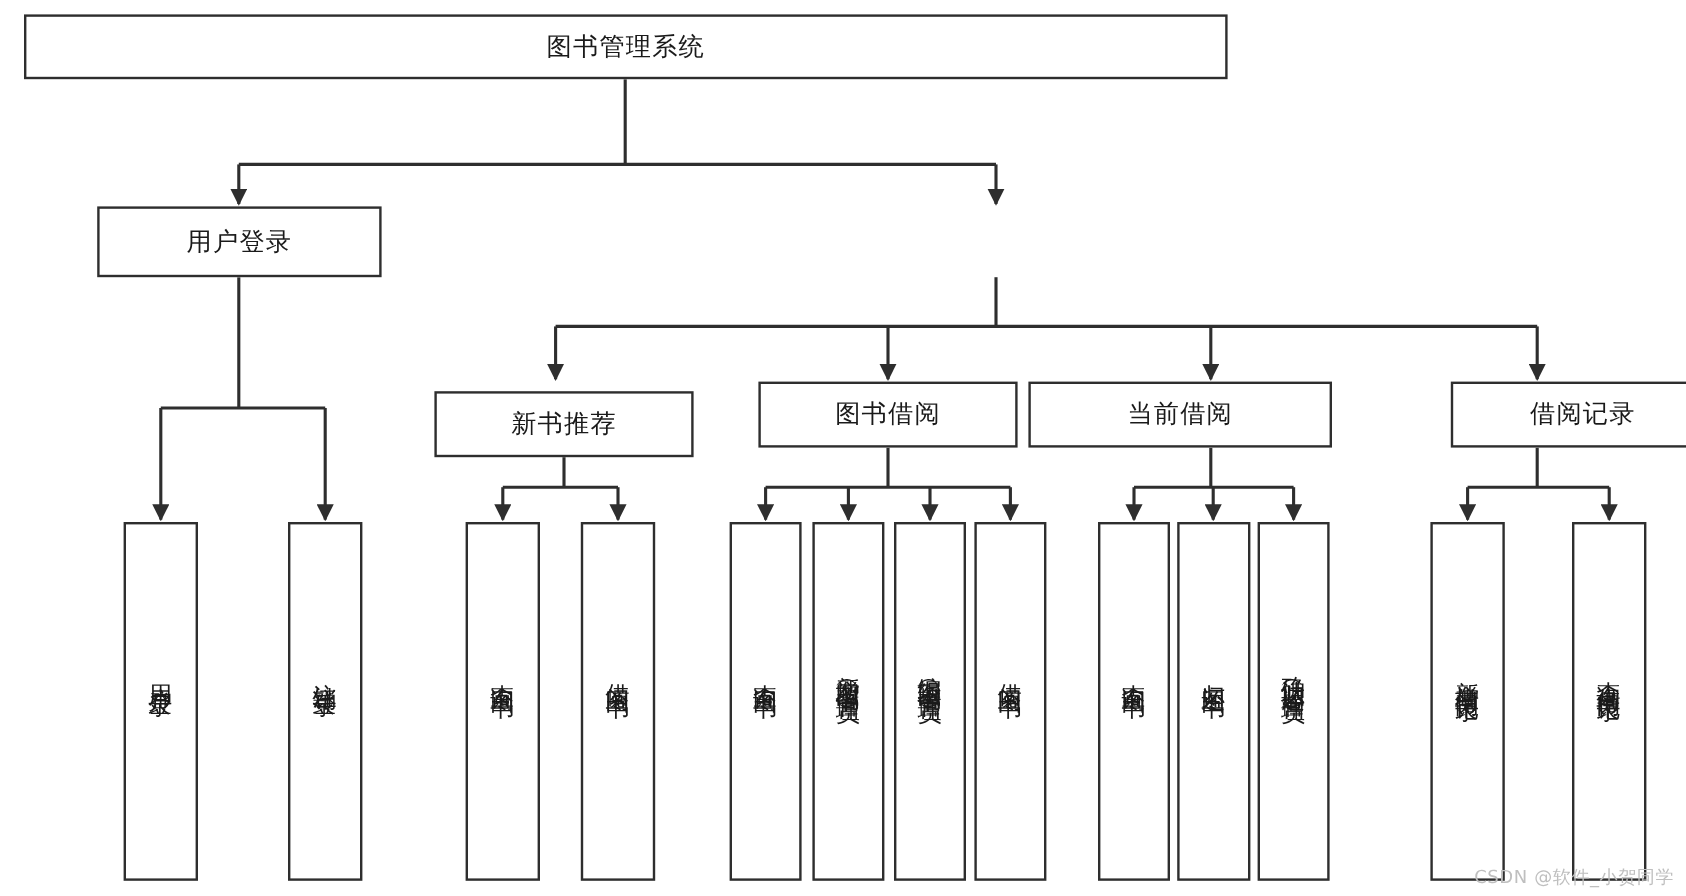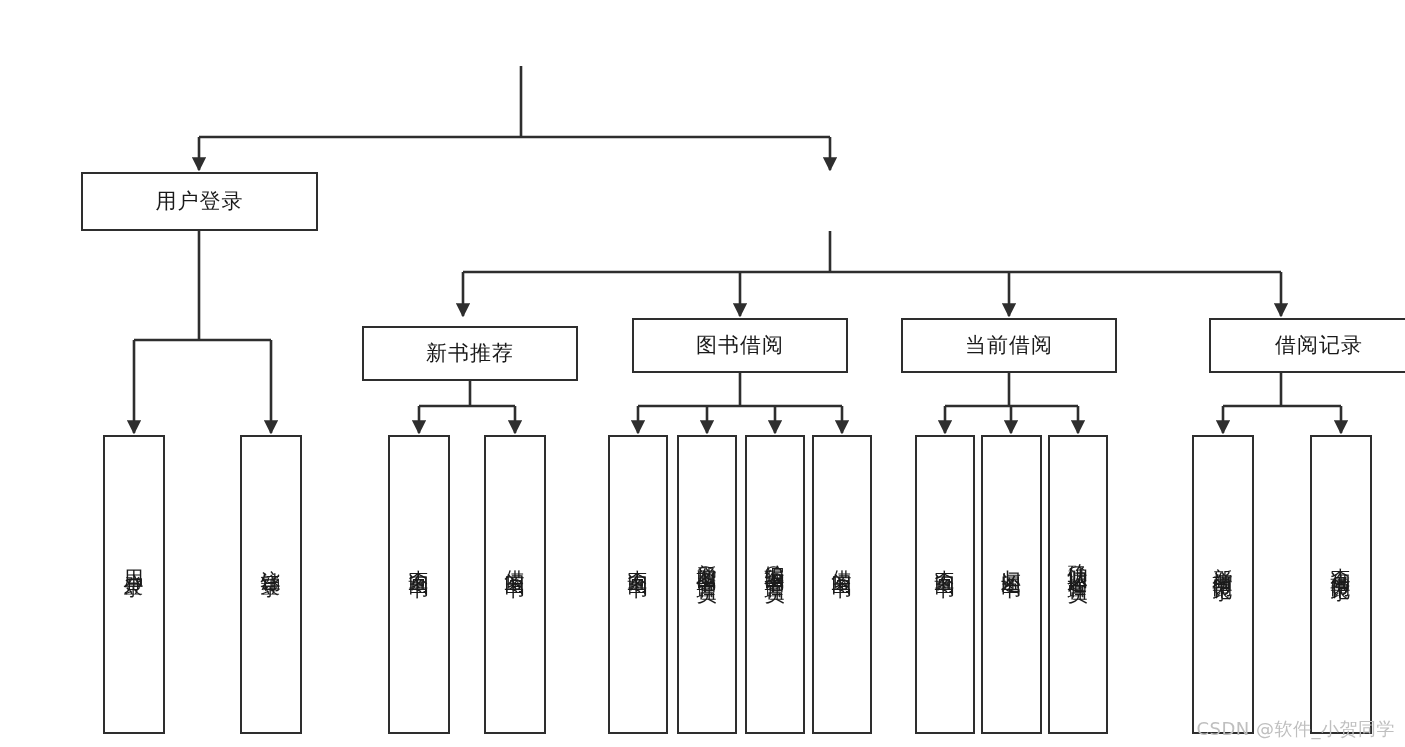--- a/index.html
+++ b/index.html
@@ -53,21 +53,21 @@
     text-orientation: upright;
     font-size: 20px;
     letter-spacing: 3px;
     white-space: nowrap;
     line-height: 1;
   }
   #watermark {
     position: absolute;
     right: 10px;
     bottom: 6px;
-    font-size: 18px;
+    font-size: 15px;
     color: #bfbfbf;
     letter-spacing: 0.5px;
     z-index: 3;
     white-space: nowrap;
     font-family: "DejaVu Sans", "Liberation Sans", sans-serif;
   }
 </style>
 </head>
 <body>
 
@@ -119,32 +119,35 @@
       <path d="M 1011 406 L 1011 433" marker-end="url(#arrow)"></path>
       <path d="M 1078 406 L 1078 433" marker-end="url(#arrow)"></path>
 
       <path d="M 1281 373 L 1281 406"></path>
       <path d="M 1223 406 L 1341 406"></path>
       <path d="M 1223 406 L 1223 433" marker-end="url(#arrow)"></path>
       <path d="M 1341 406 L 1341 433" marker-end="url(#arrow)"></path>
     </g>
   </svg>
 
+  <div class="node" id="node-root" style="left: 20px; top: 12px; width: 1003px; height: 54px;">
+    <span class="node-label">图书管理系统</span>
+  </div>
 
   <div class="node" id="node-l2-0" style="left: 81px; top: 172px; width: 237px; height: 59px;">
     <span class="node-label">用户登录</span>
   </div>
 
   <div class="node" id="node-l3-0" style="left: 362px; top: 326px; width: 216px; height: 55px;">
     <span class="node-label">新书推荐</span>
   </div>
   <div class="node" id="node-l3-1" style="left: 632px; top: 318px; width: 216px; height: 55px;">
     <span class="node-label">图书借阅</span>
   </div>
-  <div class="node" id="node-l3-2" style="left: 901px; top: 318px; width: 216px; height: 55px;">
+  <div class="node" id="node-l3-2" style="left: 857px; top: 318px; width: 253px; height: 55px;">
     <span class="node-label">当前借阅</span>
   </div>
   <div class="node" id="node-l3-3" style="left: 1170px; top: 318px; width: 220px; height: 55px; margin-left: 39px;">
     <span class="node-label">借阅记录</span>
   </div>
 
   <div class="node leaf" id="node-leaf-0" style="left: 103px; top: 435px; width: 62px; height: 299px;">
     <span class="node-label" style="margin-top: 113px;">用户登录</span>
   </div>
   <div class="node leaf" id="node-leaf-1" style="left: 240px; top: 435px; width: 62px; height: 299px;">

